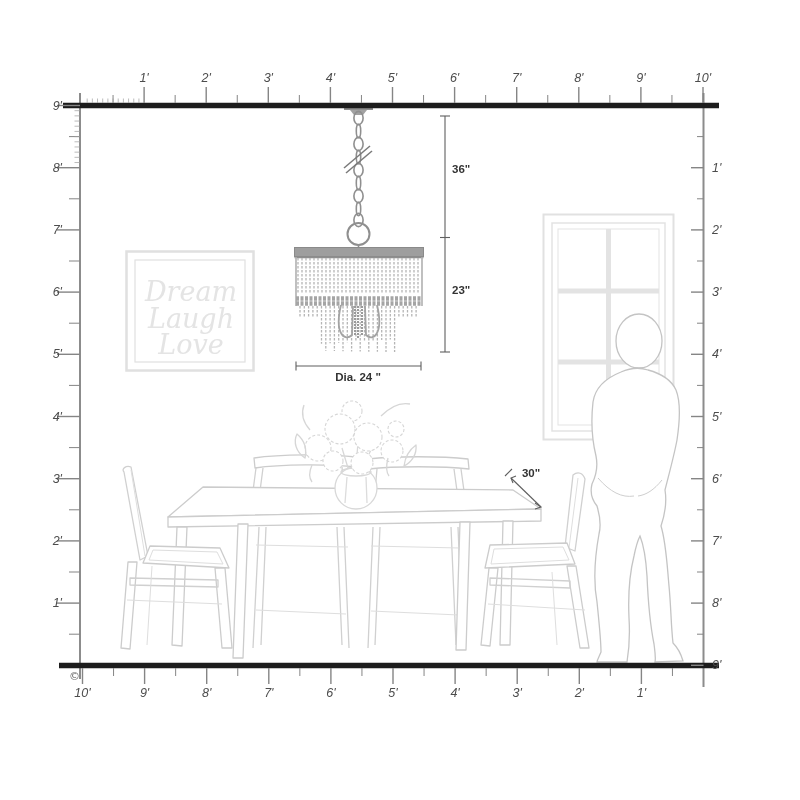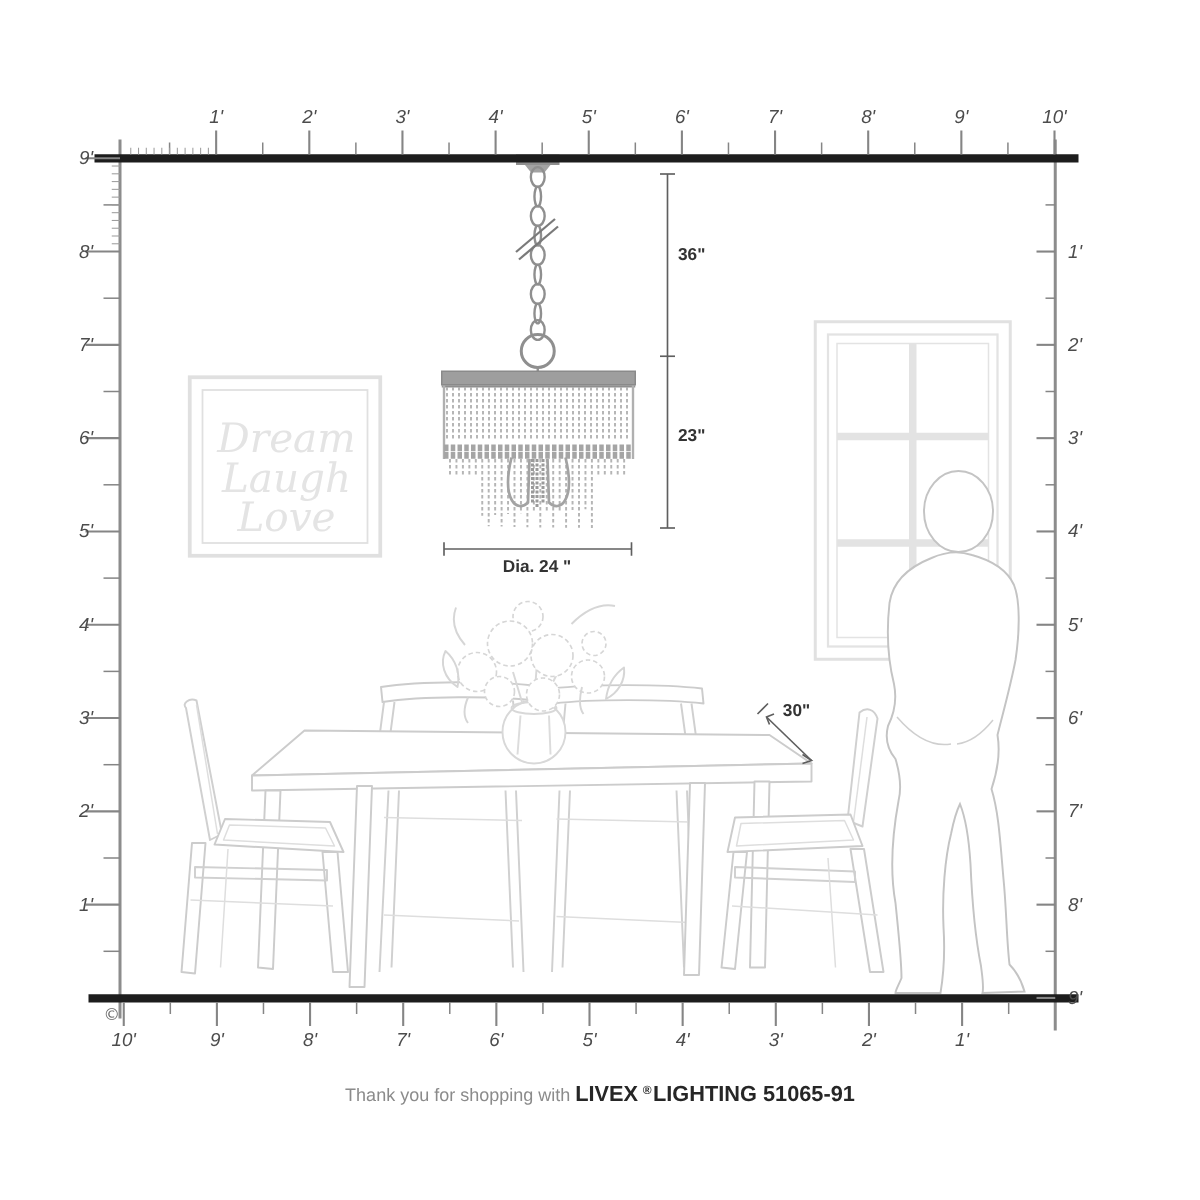--- a/index.html
+++ b/index.html
@@ -398,17 +398,13 @@
           <text x="393" y="697" class="rl" text-anchor="middle">5'</text>
           <text x="455.1" y="697" class="rl" text-anchor="middle">4'</text>
           <text x="517.2" y="697" class="rl" text-anchor="middle">3'</text>
           <text x="579.3" y="697" class="rl" text-anchor="middle">2'</text>
           <text x="641.4" y="697" class="rl" text-anchor="middle">1'</text>
         </g>
     <text class="copyright" x="69" y="680">©</text>
   </g>
 </svg>
 
-<div class="footer">
-  <span>Thank you for shopping with</span>
-  <span class="brand">LIVEX</span><sup>®</sup><span class="brand">LIGHTING 51065-91</span>
 </div>
-</div>
 
 </body></html>

